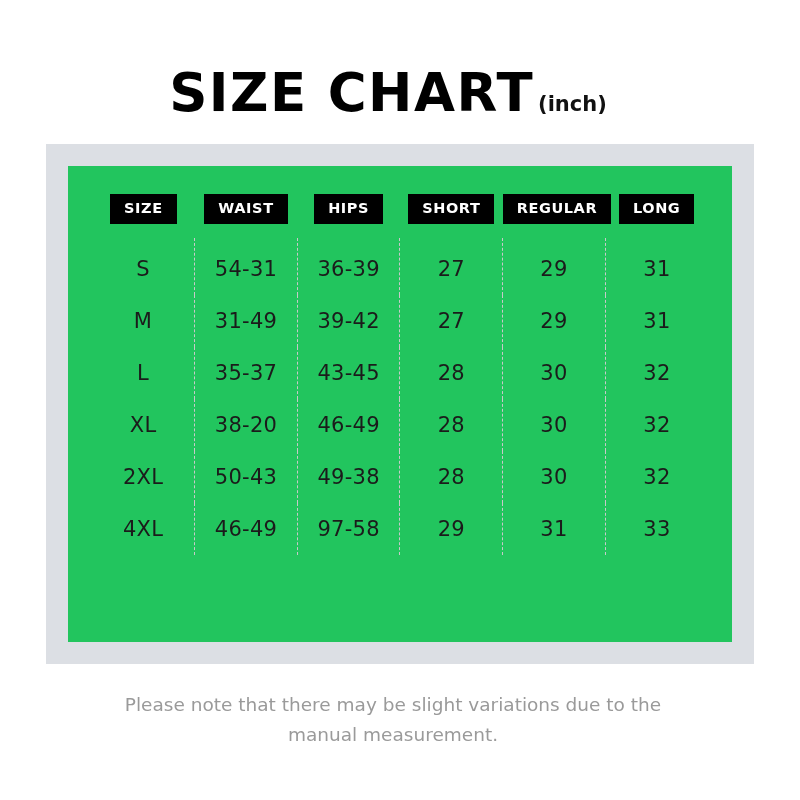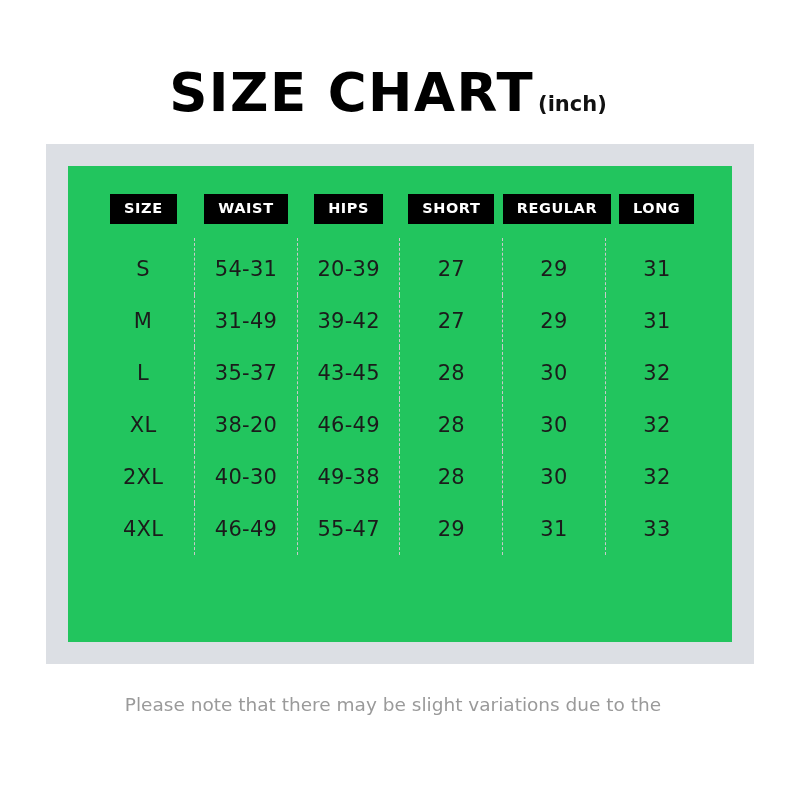--- a/index.html
+++ b/index.html
@@ -137,21 +137,21 @@
             <th class="sep"><span class="hd">HIPS</span></th>
             <th class="sep"><span class="hd">SHORT</span></th>
             <th class="sep"><span class="hd">REGULAR</span></th>
             <th class="sep"><span class="hd">LONG</span></th>
           </tr>
         </thead>
         <tbody>
           <tr>
             <td>S</td>
             <td class="sep">54-31</td>
-            <td class="sep">20-39</td>
+            <td class="sep">36-39</td>
             <td class="sep">27</td>
             <td class="sep">29</td>
             <td class="sep">31</td>
           </tr>
           <tr>
             <td>M</td>
             <td class="sep">31-49</td>
             <td class="sep">39-42</td>
             <td class="sep">27</td>
             <td class="sep">29</td>
@@ -168,36 +168,37 @@
           <tr>
             <td>XL</td>
             <td class="sep">38-20</td>
             <td class="sep">46-49</td>
             <td class="sep">28</td>
             <td class="sep">30</td>
             <td class="sep">32</td>
           </tr>
           <tr>
             <td>2XL</td>
-            <td class="sep">40-30</td>
+            <td class="sep">50-43</td>
             <td class="sep">49-38</td>
             <td class="sep">28</td>
             <td class="sep">30</td>
             <td class="sep">32</td>
           </tr>
           <tr>
             <td>4XL</td>
             <td class="sep">46-49</td>
-            <td class="sep">55-47</td>
+            <td class="sep">97-58</td>
             <td class="sep">29</td>
             <td class="sep">31</td>
             <td class="sep">33</td>
           </tr>
         </tbody>
       </table>
     </div>
   </div>
 
   <div class="note">
     <span>Please note that there may be slight variations due to the</span>
+    <span>manual measurement.</span>
   </div>
 
 </div>
 
 </body></html>

